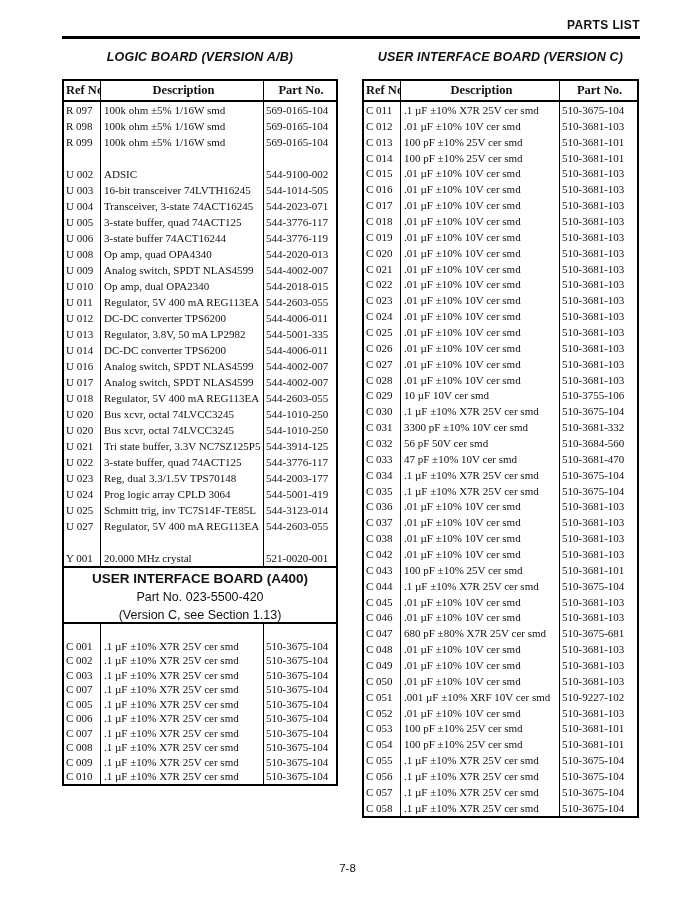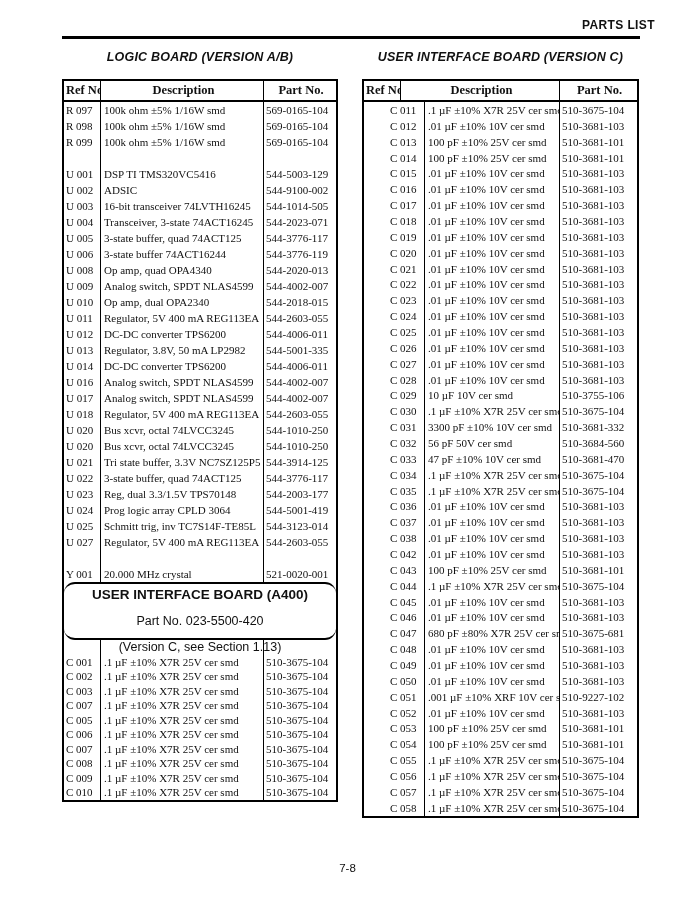--- a/index.html
+++ b/index.html
@@ -5,21 +5,21 @@
   html,body{margin:0;padding:0;}
   .page{
     position:relative;
     width:695px;height:899px;
     background:#ffffff;
     color:#111111;
     overflow:hidden;
     font-family:"Liberation Serif", serif;
   }
   .header-label{
-    position:absolute;top:18px;right:40px;
+    position:absolute;top:18px;right:55px;
     font-family:"Liberation Sans", sans-serif;
     font-weight:bold;font-size:12px;letter-spacing:0.4px;padding-left:28px;
   }
   .header-rule{
     position:absolute;left:62px;top:36px;width:578px;height:3px;
     background:#000000;
   }
   .table-title{
     position:absolute;top:50px;
     text-align:center;
@@ -57,34 +57,33 @@
   .right-table .c2{width:77px;}
 
   .row{display:flex;}
   .row .cell{
     font-family:"Liberation Serif", serif;
     font-size:11px;
     display:flex;align-items:center;
   }
   .lt-row-a{height:16px;text-align:right;}
   .lt-row-b{height:14.5px;text-align:center;}
-  .rt-row{height:15.87px;padding-left:24px;}
+  .rt-row{height:15.87px;}
 
   .section-box{
     box-sizing:border-box;
     height:58px;
     border-top:2px solid #000000;
     border-bottom:2px solid #000000;
     text-align:center;
     font-family:"Liberation Sans", sans-serif;
     padding-top:1px;
-    border-radius:11px;
   }
   .sb-line1{font-weight:bold;font-size:13.5px;line-height:19px;}
-  .sb-line2{font-size:12.5px;line-height:18px;margin-top:8px;}
+  .sb-line2{font-size:12.5px;line-height:18px;}
 
   .footer{
     position:absolute;top:862px;left:0;width:100%;
     text-align:center;
     font-family:"Liberation Sans", sans-serif;
     font-size:11.5px;
   }
 </style>
 </head>
 <body>
@@ -119,25 +118,20 @@
             <div class="cell c0">R 099</div>
             <div class="cell c1">100k ohm ±5% 1/16W smd</div>
             <div class="cell c2">569-0165-104</div>
           </div>
           <div class="row lt-row-a">
             <div class="cell c0"></div>
             <div class="cell c1"></div>
             <div class="cell c2"></div>
           </div>
           <div class="row lt-row-a">
-            <div class="cell c0">U 001</div>
-            <div class="cell c1">DSP TI TMS320VC5416</div>
-            <div class="cell c2">544-5003-129</div>
-          </div>
-          <div class="row lt-row-a">
             <div class="cell c0">U 002</div>
             <div class="cell c1">ADSIC</div>
             <div class="cell c2">544-9100-002</div>
           </div>
           <div class="row lt-row-a">
             <div class="cell c0">U 003</div>
             <div class="cell c1">16-bit transceiver 74LVTH16245</div>
             <div class="cell c2">544-1014-505</div>
           </div>
           <div class="row lt-row-a">

